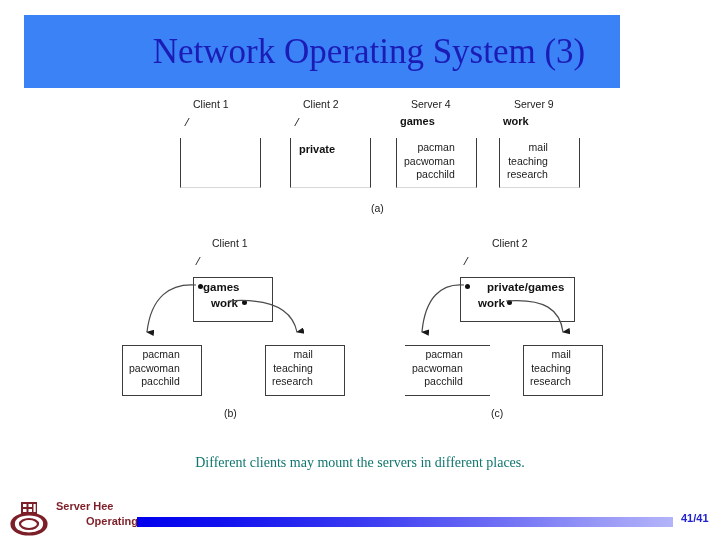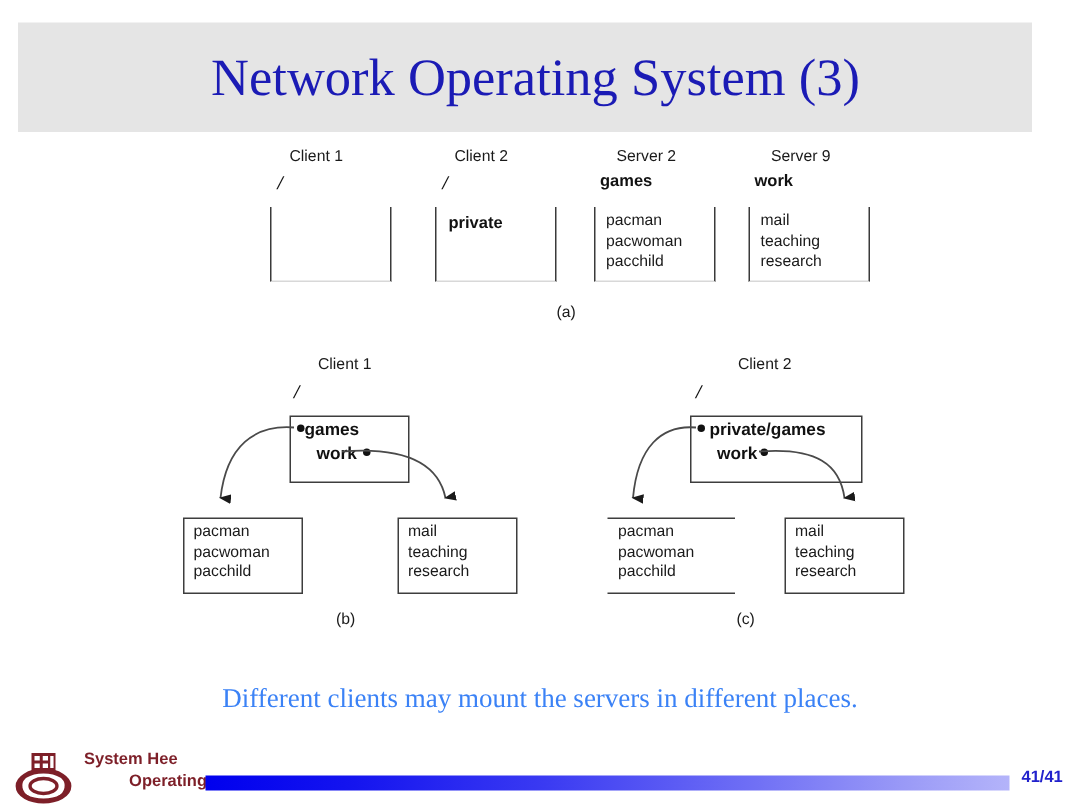--- a/index.html
+++ b/index.html
@@ -11,25 +11,25 @@
     width: 720px;
     height: 540px;
     position: relative;
     overflow: hidden;
     font-family: "Liberation Sans", sans-serif;
   }
 
   
   #title-banner {
     position: absolute;
-    left: 12px;
+    left: 24px;
     top: 15px;
-    width: 676px;
+    width: 596px;
     height: 73px;
-    background: #e5e5e5;
+    background: #3b82f6;
   }
   #title-text {
     position: absolute;
     left: 0;
     top: 0;
     width: 690px;
     height: 73px;
     line-height: 73px;
     text-align: center;
     font-family: "Liberation Serif", serif;
@@ -75,20 +75,21 @@
     font-size: 10.5px;
     color: #1a1a1a;
   }
   .dg-lines {
     position: absolute;
     font-family: "Liberation Sans", sans-serif;
     font-size: 10.5px;
     line-height: 13.5px;
     color: #1a1a1a;
     white-space: pre-line;
+    text-align: right;
   }
   .dg-boxtext {
     position: absolute;
     font-family: "Liberation Sans", sans-serif;
     font-size: 11.5px;
     font-weight: bold;
     line-height: 16px;
     color: #111111;
     white-space: nowrap;
   }
@@ -135,22 +136,22 @@
   }
 
   
   #slide-caption {
     position: absolute;
     left: 0;
     top: 455px;
     width: 720px;
     text-align: center;
     font-family: "Liberation Serif", serif;
-    font-size: 18px;
-    color: #3b82f6;
+    font-size: 14px;
+    color: #0f766e;
   }
   #footer-logo {
     position: absolute;
     left: 8px;
     top: 498px;
     width: 125px;
     height: 40px;
   }
   #crest {
     position: absolute;
@@ -204,21 +205,21 @@
   <div class="dg-label" style="left:193px; top:6px;">Client 1</div>
   <div class="dg-slash" style="left:185px; top:22px;">/</div>
   <div class="open-box" style="left:180px; top:46px; width:81px; height:50px;"></div>
   <div class="dg-lines" style="left:188px; top:50px;"></div>
 
   <div class="dg-label" style="left:303px; top:6px;">Client 2</div>
   <div class="dg-slash" style="left:295px; top:22px;">/</div>
   <div class="open-box" style="left:290px; top:46px; width:81px; height:50px;"></div>
   <div class="dg-boxtext" style="left:299px; top:49px; font-size:11px;">private</div>
 
-  <div class="dg-label" style="left:411px; top:6px;">Server 2</div>
+  <div class="dg-label" style="left:411px; top:6px;">Server 4</div>
   <div class="dg-head" style="left:400px; top:23px;">games</div>
   <div class="open-box" style="left:396px; top:46px; width:81px; height:50px;"></div>
   <div class="dg-lines" style="left:404px; top:49px;">pacman
 pacwoman
 pacchild</div>
 
   <div class="dg-label" style="left:514px; top:6px;">Server 9</div>
   <div class="dg-head" style="left:503px; top:23px;">work</div>
   <div class="open-box" style="left:499px; top:46px; width:81px; height:50px;"></div>
   <div class="dg-lines" style="left:507px; top:49px;">mail
@@ -241,21 +242,21 @@
   <div class="box" style="left:265px; top:253px; width:80px; height:51px;"></div>
   <div class="dg-lines" style="left:272px; top:256px;">mail
 teaching
 research</div>
 
   <div class="dg-caption" style="left:224px; top:315px;">(b)</div>
 
   <div class="dg-label" style="left:492px; top:145px;">Client 2</div>
   <div class="dg-slash" style="left:464px; top:161px;">/</div>
   <div class="box" style="left:460px; top:185px; width:115px; height:45px;"></div>
-  <div class="dg-boxtext" style="left:465px; top:187px;"><span class="bullet"></span><span style="margin-left:3px;">private/games</span></div>
+  <div class="dg-boxtext" style="left:465px; top:187px;"><span class="bullet"></span><span style="margin-left:17px;">private/games</span></div>
   <div class="dg-boxtext" style="left:478px; top:203px;"><span>work</span><span class="bullet" style="margin-left:2px;"></span></div>
 
   <div class="hbox" style="left:405px; top:253px; width:85px; height:51px;"></div>
   <div class="dg-lines" style="left:412px; top:256px;">pacman
 pacwoman
 pacchild</div>
 
   <div class="box" style="left:523px; top:253px; width:80px; height:51px;"></div>
   <div class="dg-lines" style="left:530px; top:256px;">mail
 teaching
@@ -289,19 +290,19 @@
     <rect x="20.5" y="4" width="3.5" height="3" fill="#ffffff"></rect>
     <rect x="15" y="9" width="3.5" height="3" fill="#ffffff"></rect>
     <rect x="20.5" y="9" width="3.5" height="3" fill="#ffffff"></rect>
     <rect x="25.5" y="4" width="2.2" height="8" fill="#ffffff"></rect>
     <path d="M21,14 C11,14 4,19 4,24 C4,30 12,34 21,34 C30,34 38,30 38,24 C38,19 31,14 21,14 Z" fill="none" stroke="#7d1f28" stroke-width="3.2"></path>
     <path d="M8,18 C4,22 5,29 11,32" fill="none" stroke="#7d1f28" stroke-width="2.6"></path>
     <path d="M34,18 C38,22 37,29 31,32" fill="none" stroke="#7d1f28" stroke-width="2.6"></path>
     <ellipse cx="21" cy="24" rx="9" ry="5" fill="none" stroke="#7d1f28" stroke-width="2.2"></ellipse>
   </svg>
   <div id="footer-uni-name">
-    <span class="l1">System Hee</span>
+    <span class="l1">Server Hee</span>
     <span class="l2">Operating</span>
   </div>
 </div>
 
 <div id="gradient-bar"></div>
 <div id="page-number">41/41</div>
 
 </body></html>

